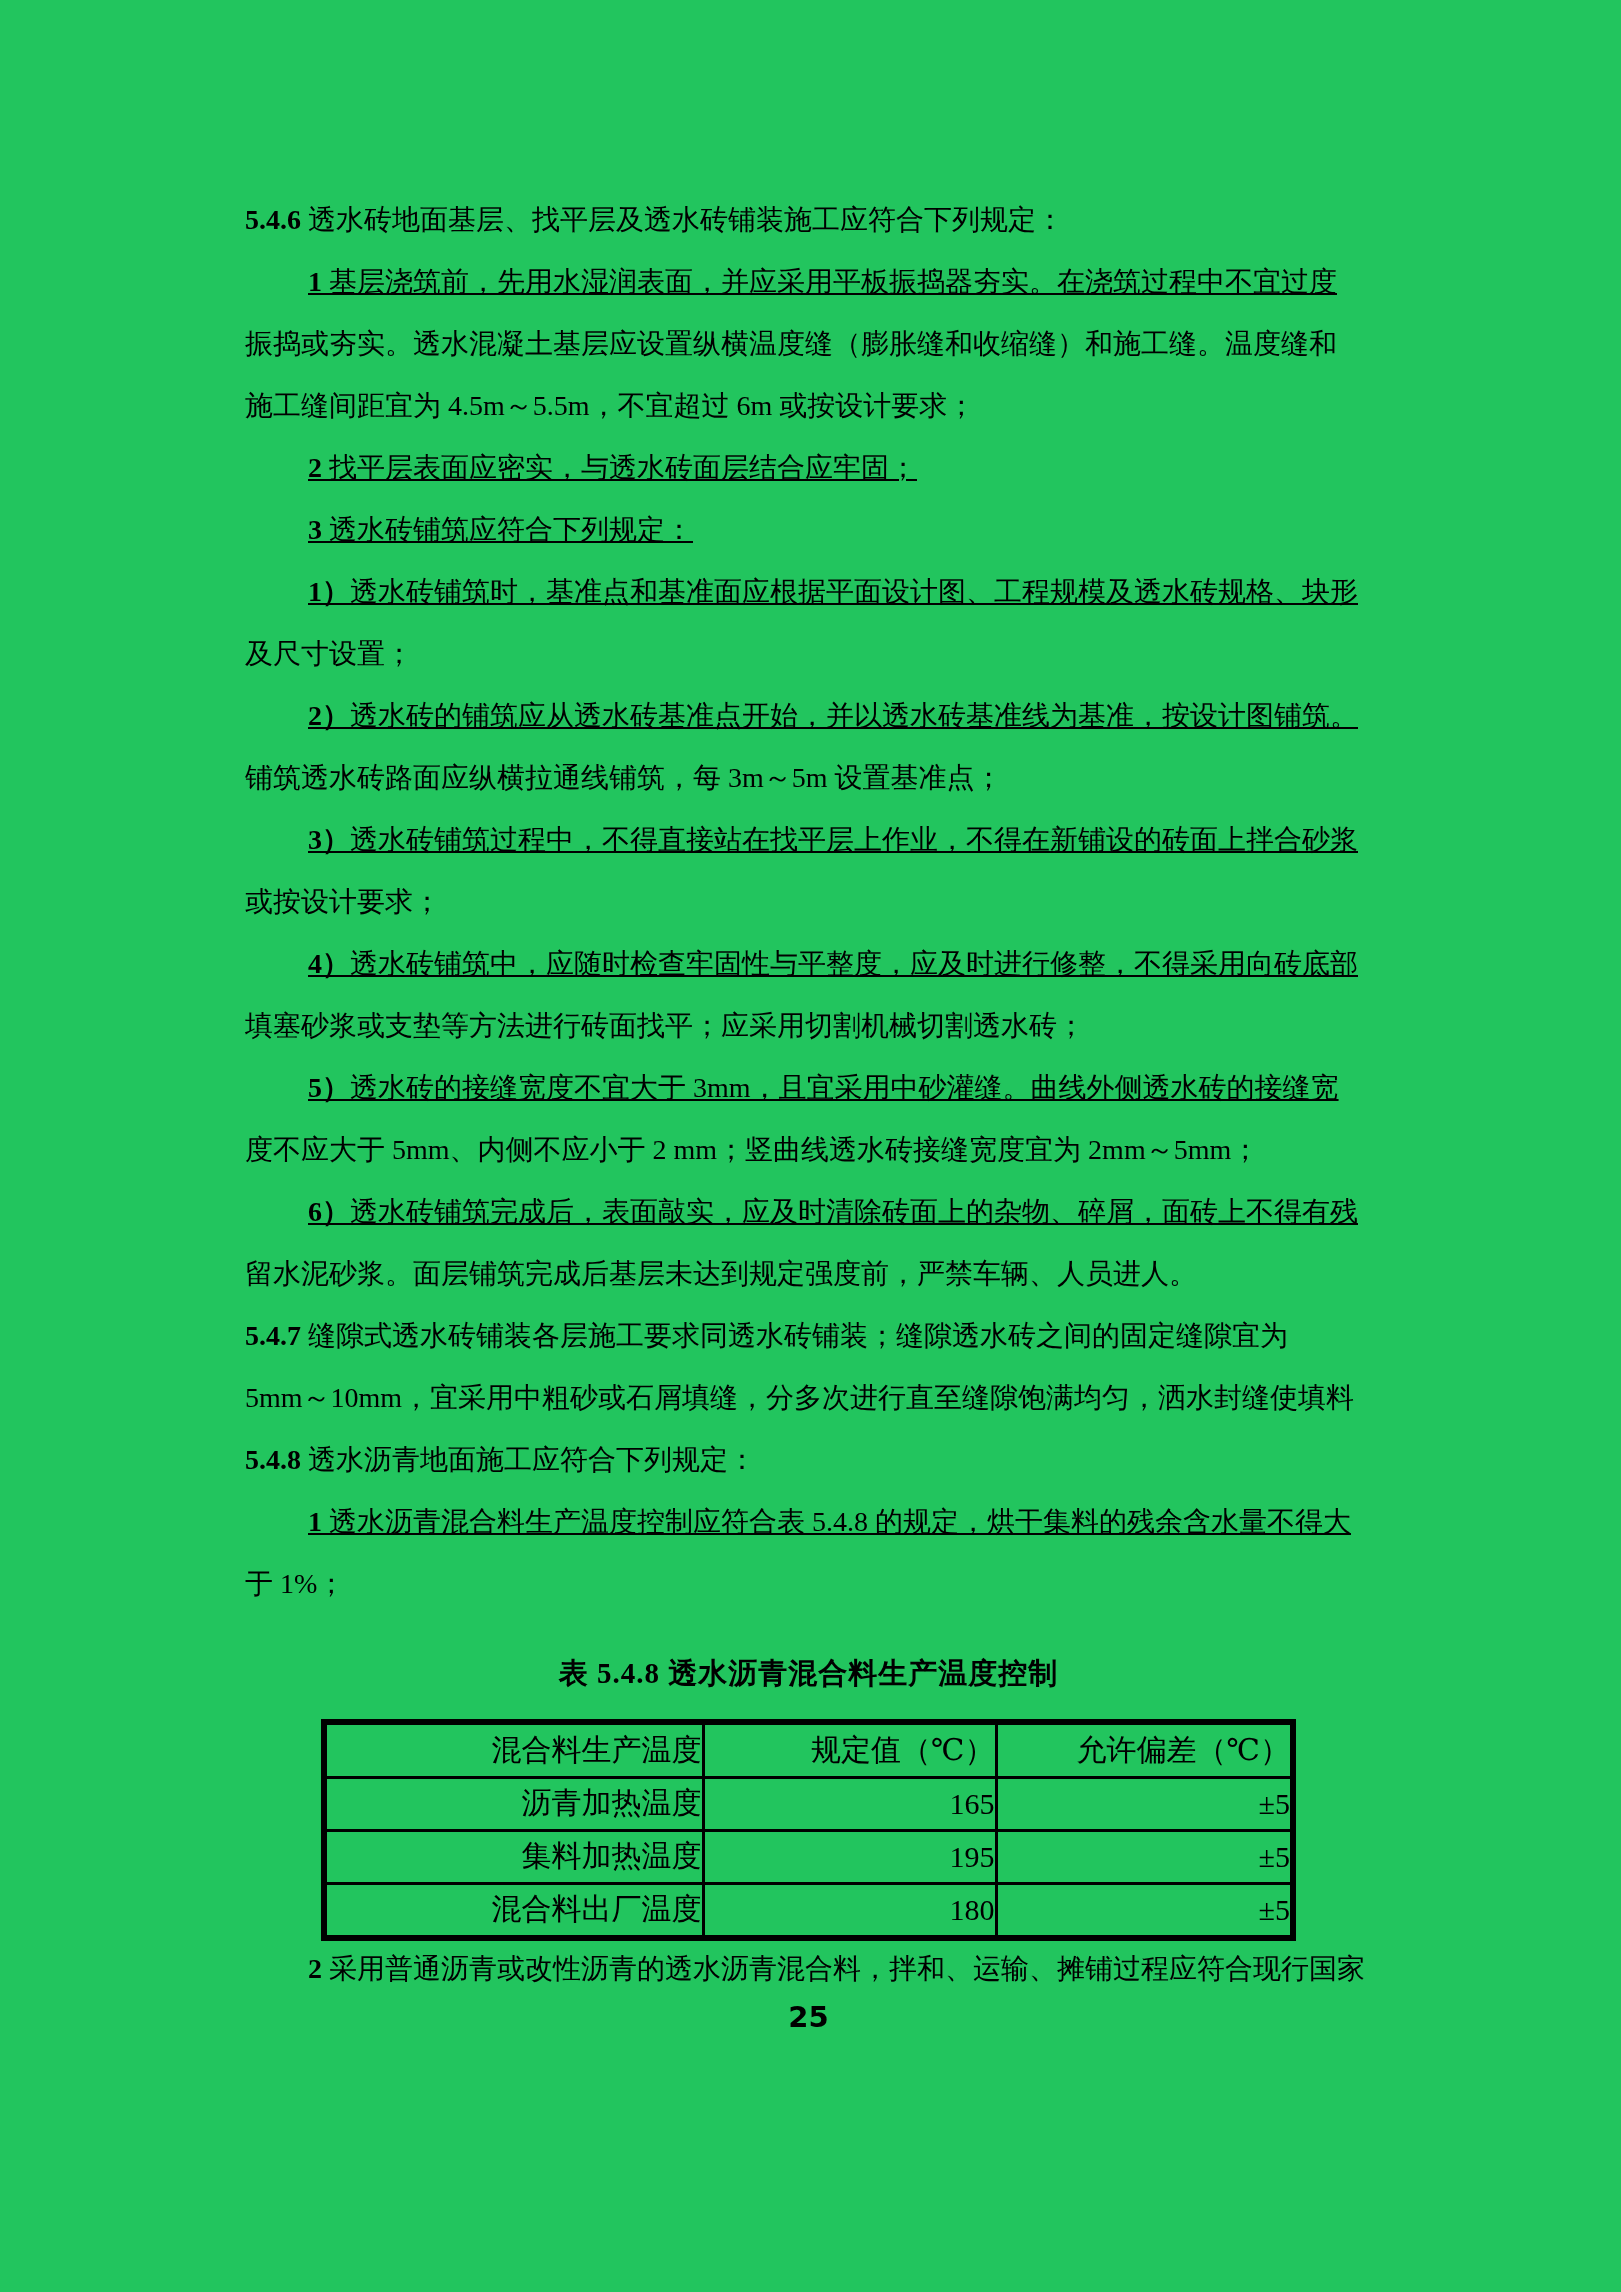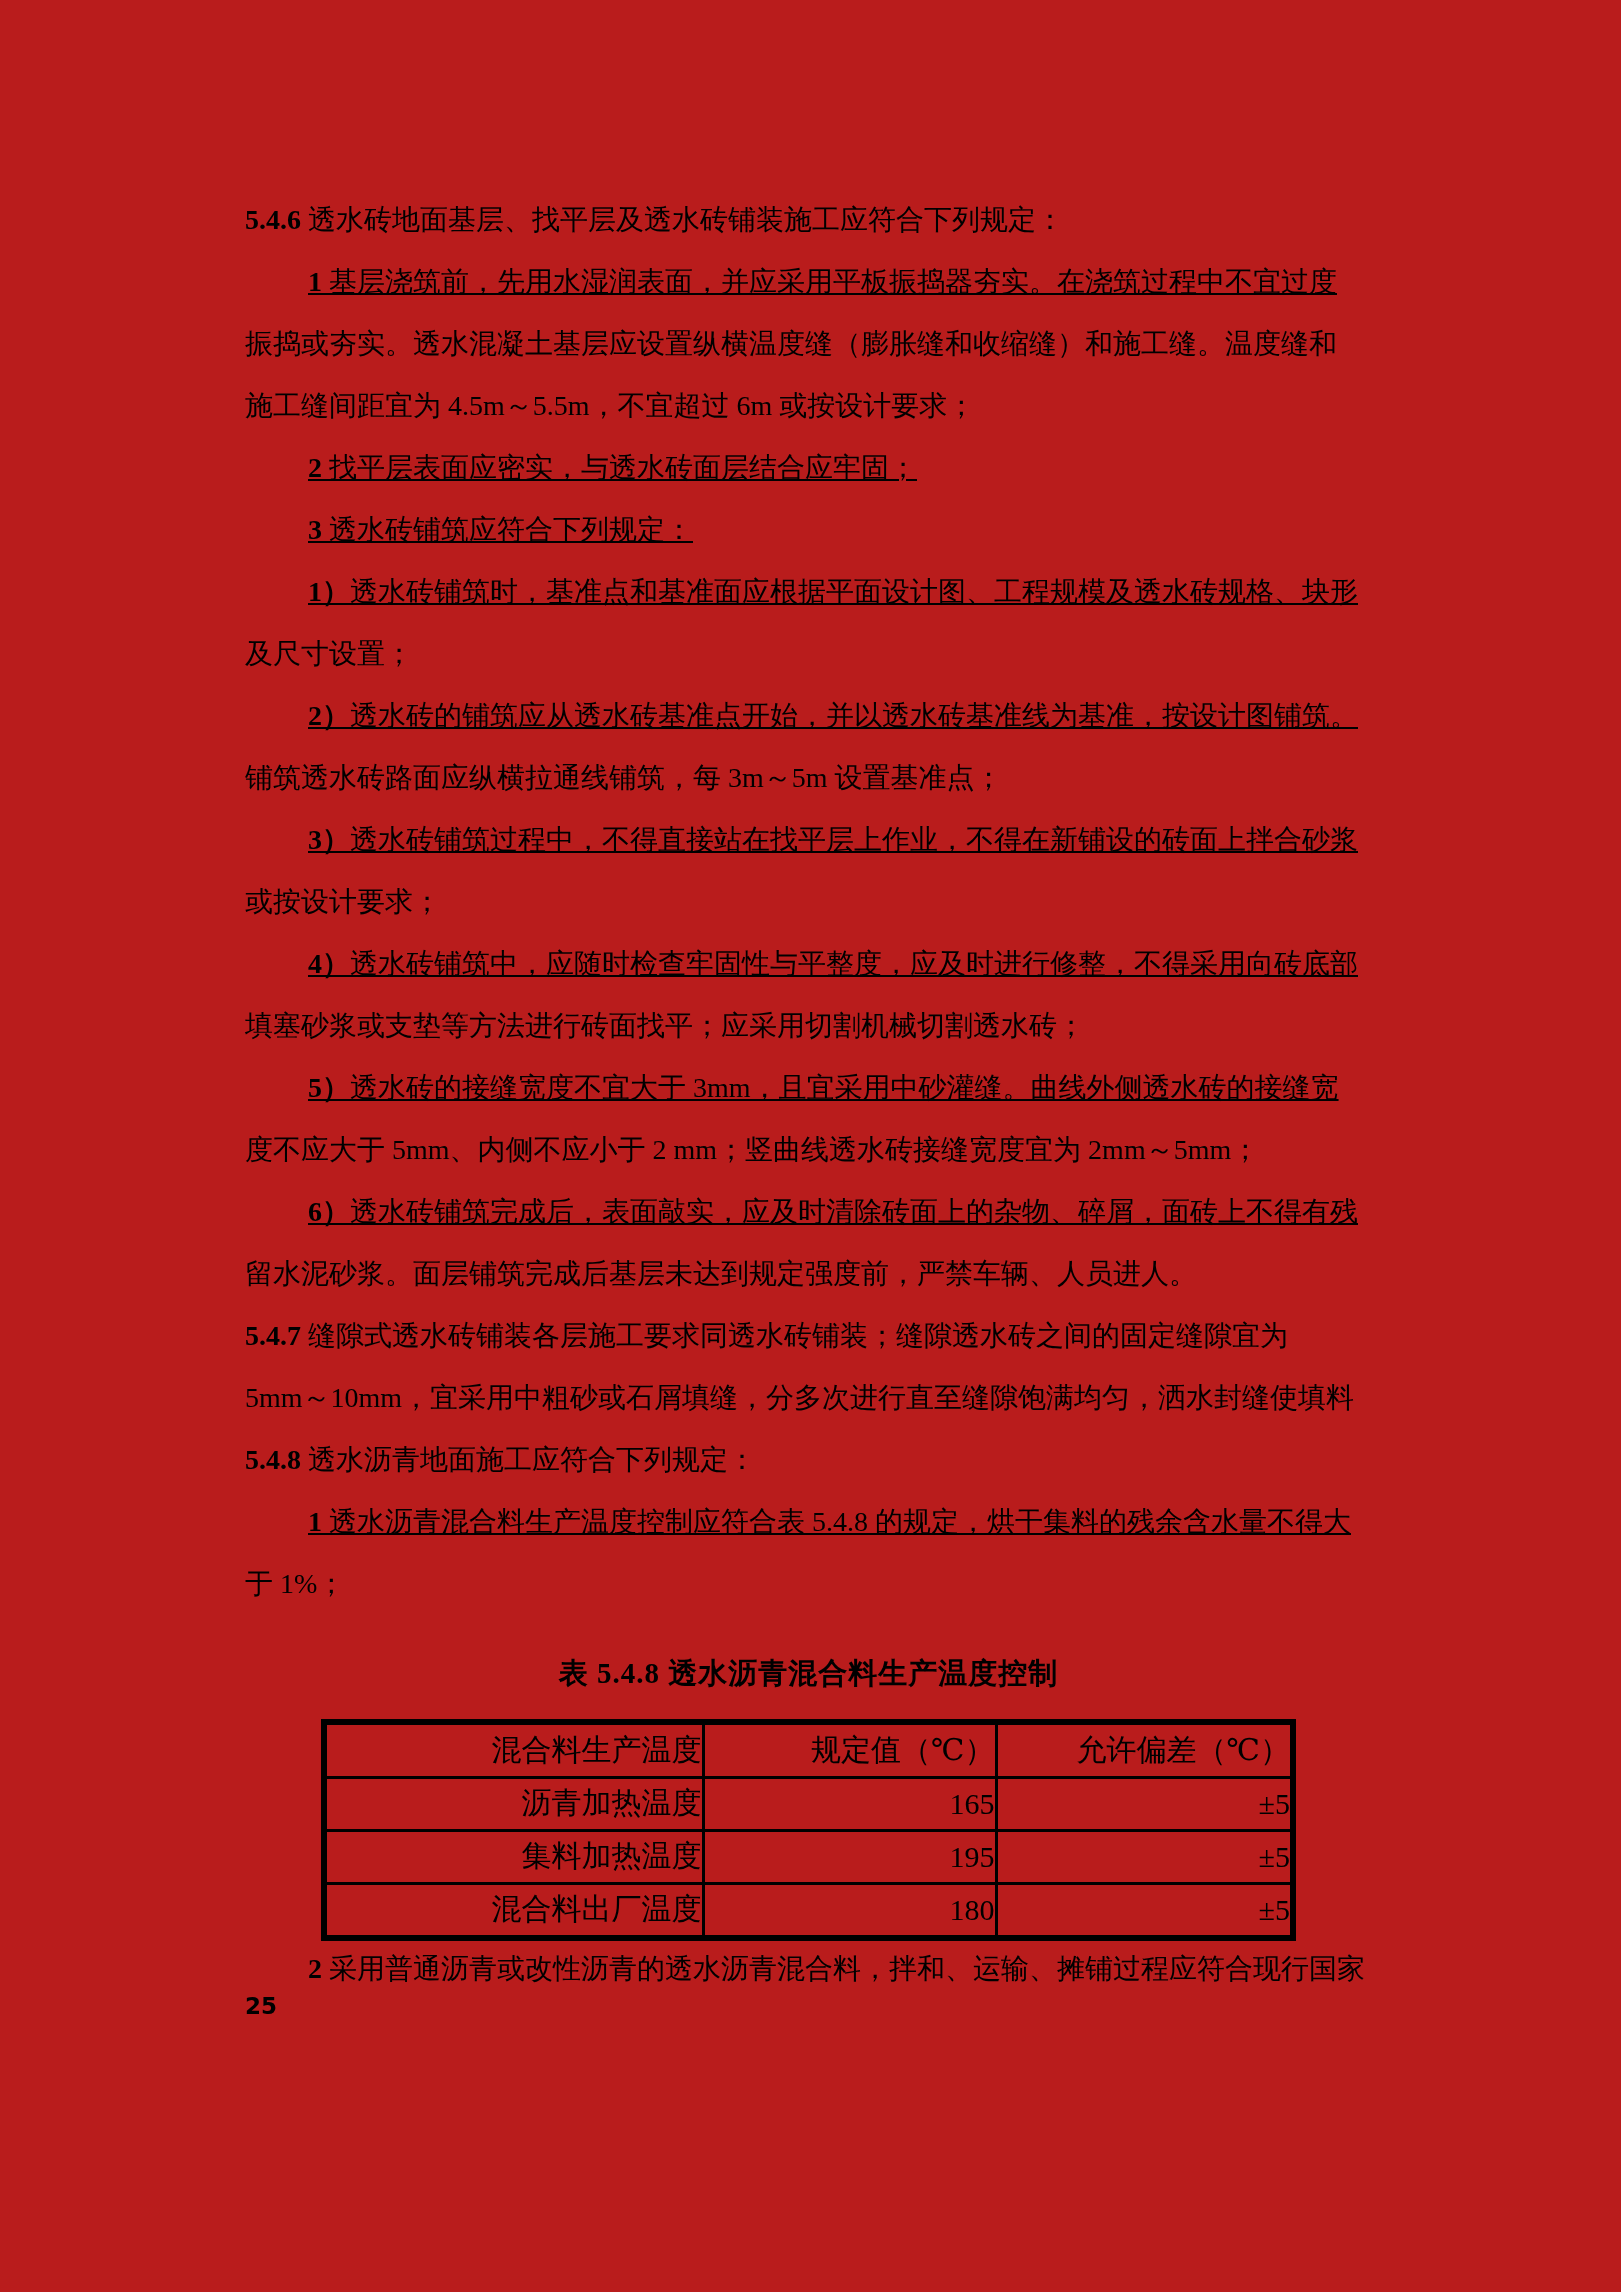--- a/index.html
+++ b/index.html
@@ -1,19 +1,19 @@
 <!DOCTYPE html>
 <html><head>
 <meta charset="utf-8">
 <style>
   html,body{margin:0;padding:0;background:#ffffff;}
   .page{
     position:relative;
     width:1621px;height:2293px;
-    background:#b91c1c;
+    background:#22c55e;
     color:#000000;
     font-family:"Liberation Serif","DejaVu Serif",serif;
     overflow:hidden;
   }
   .content{
     position:absolute;
     left:245px;top:189px;
     width:1127px;
   }
   .tline{
@@ -53,25 +53,25 @@
   table.temp thead th{height:51px;}
   table.temp tbody td{height:50px;margin-top:14px;}
   .after-line{
     margin-top:5.9px;
     padding-left:63px;
     font-size:28px;
     line-height:45px;
     white-space:nowrap;
   }
   .page-num{
-    margin-top:1px;
-    text-align:left;
+    margin-top:12px;
+    text-align:center;
     font-family:"DejaVu Sans","Liberation Sans",sans-serif;
     font-weight:bold;
-    font-size:23px;
+    font-size:29px;
     line-height:29px;
   }
 </style>
 </head>
 <body>
 
 <div class="page">
   <div class="content">
 
     <div>

